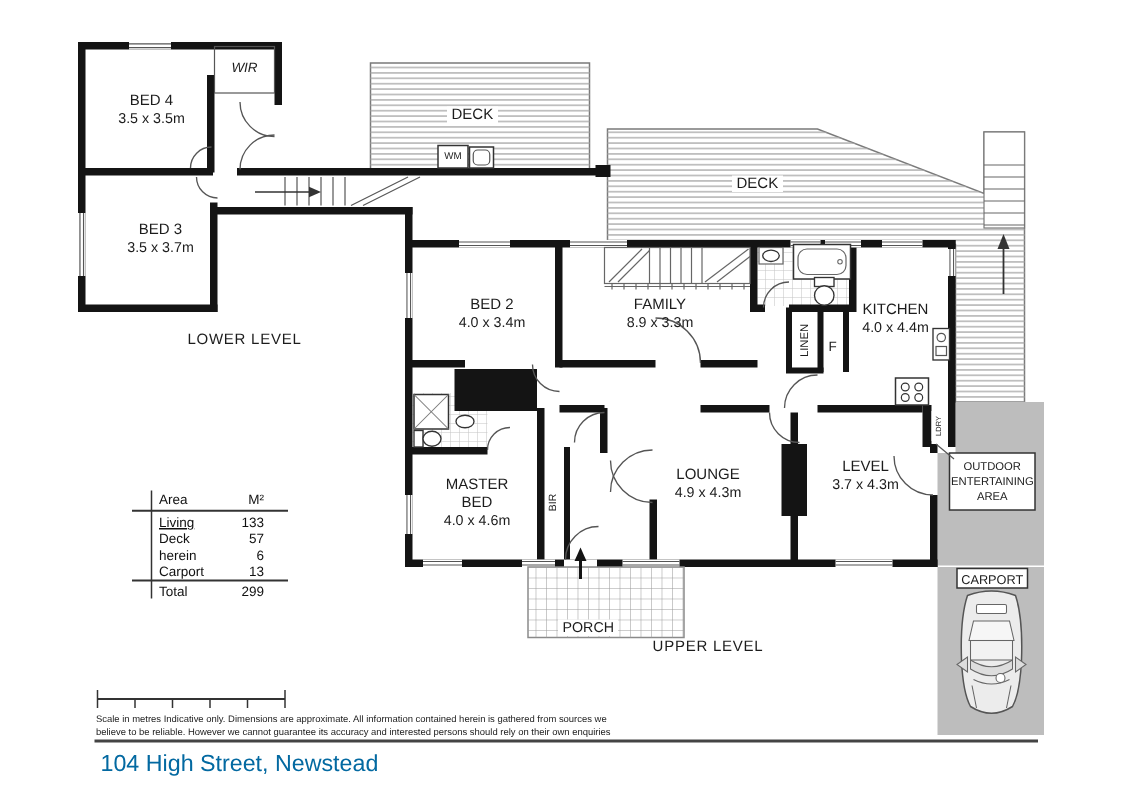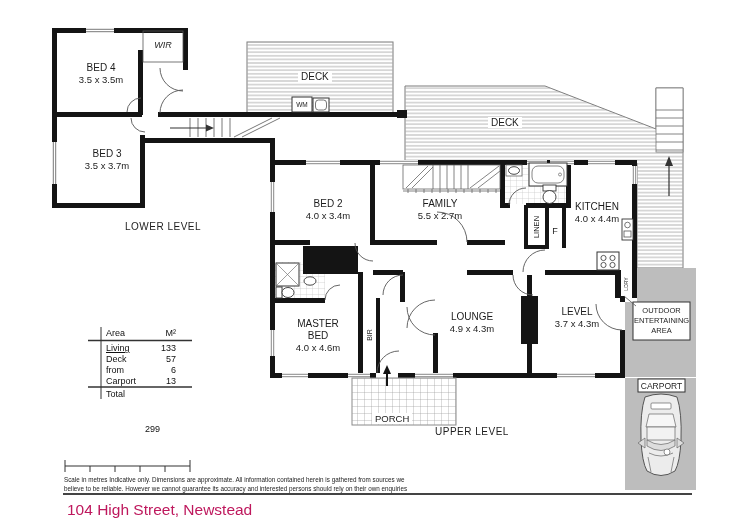--- a/index.html
+++ b/index.html
@@ -10,21 +10,21 @@
   .room-name{font-size:10px;line-height:12px;}
   .room-dims{font-size:9.5px;line-height:11px;}
   .level-lbl{font-size:10px;letter-spacing:.5px;}
   .deck-lbl{font-size:10px;background:#fff;padding:0 3px;}
   .tiny{font-size:6.5px;}
   .vlabel{position:absolute;transform:translate(-50%,-50%) rotate(-90deg);
           white-space:nowrap;color:#1c1c1c;}
   .tbl-txt{position:absolute;font-size:9px;line-height:11px;color:#111;}
   .tbl-val{text-align:right;}
   .disclaimer{position:absolute;font-size:6.3px;line-height:8.5px;color:#222;white-space:nowrap;}
-  .address{position:absolute;font-size:15.5px;color:#be185d;}
+  .address{position:absolute;font-size:15.5px;color:#0369a1;}
   .outdoor-lbl{font-size:7.5px;line-height:10px;}
   .carport-lbl{font-size:8.5px;line-height:12px;}
 </style>
 </head>
 <body>
 
 <div id="page">
 
 <svg width="750" height="530" viewBox="0 0 750 530">
   <defs>
@@ -332,21 +332,21 @@
 <div class="lbl deck-lbl" style="left:298px;top:71px;">DECK</div>
 <div class="lbl tiny" style="left:292px;top:101px;width:20px;">WM</div>
 <div class="lbl deck-lbl" style="left:488px;top:117px;">DECK</div>
 
 <div class="lbl" style="left:283px;top:198px;width:90px;">
   <div class="room-name">BED 2</div>
   <div class="room-dims">4.0 x 3.4m</div>
 </div>
 <div class="lbl" style="left:390px;top:198px;width:100px;">
   <div class="room-name">FAMILY</div>
-  <div class="room-dims">5.5 x 2.7m</div>
+  <div class="room-dims">8.9 x 3.3m</div>
 </div>
 <div class="lbl" style="left:559px;top:201px;width:76px;">
   <div class="room-name">KITCHEN</div>
   <div class="room-dims">4.0 x 4.4m</div>
 </div>
 <div class="vlabel" style="left:536px;top:227px;font-size:7.5px;">LINEN</div>
 <div class="lbl" style="left:549px;top:226px;width:12px;font-size:9px;">F</div>
 
 <div class="lbl" style="left:288px;top:318px;width:60px;">
   <div class="room-name">MASTER BED</div>
@@ -369,26 +369,26 @@
 <div class="lbl carport-lbl" style="left:638px;top:380px;width:47px;">CARPORT</div>
 
 <div>
   <div class="tbl-txt" style="left:106px;top:328px;">Area</div>
   <div class="tbl-txt tbl-val" style="left:130px;top:328px;width:46px;">M²</div>
 
   <div class="tbl-txt" style="left:106px;top:343px;text-decoration:underline;">Living</div>
   <div class="tbl-txt tbl-val" style="left:130px;top:343px;width:46px;">133</div>
   <div class="tbl-txt" style="left:106px;top:354px;">Deck</div>
   <div class="tbl-txt tbl-val" style="left:130px;top:354px;width:46px;">57</div>
-  <div class="tbl-txt" style="left:106px;top:365px;">from</div>
+  <div class="tbl-txt" style="left:106px;top:365px;">herein</div>
   <div class="tbl-txt tbl-val" style="left:130px;top:365px;width:46px;">6</div>
   <div class="tbl-txt" style="left:106px;top:376px;">Carport</div>
   <div class="tbl-txt tbl-val" style="left:130px;top:376px;width:46px;">13</div>
 
   <div class="tbl-txt" style="left:106px;top:389px;">Total</div>
-  <div class="tbl-txt tbl-val" style="left:114px;top:389px;width:46px;margin-top:35px;">299</div>
+  <div class="tbl-txt tbl-val" style="left:130px;top:389px;width:46px;">299</div>
 </div>
 
 <div class="disclaimer" style="left:64px;top:476px;">Scale in metres Indicative only. Dimensions are approximate. All information contained herein is gathered from sources we</div>
 <div class="disclaimer" style="left:64px;top:484.5px;">believe to be reliable. However we cannot guarantee its accuracy and interested persons should rely on their own enquiries</div>
 <div class="address" style="left:67px;top:501px;">104 High Street, Newstead</div>
 
 </div>
 
 </body></html>

